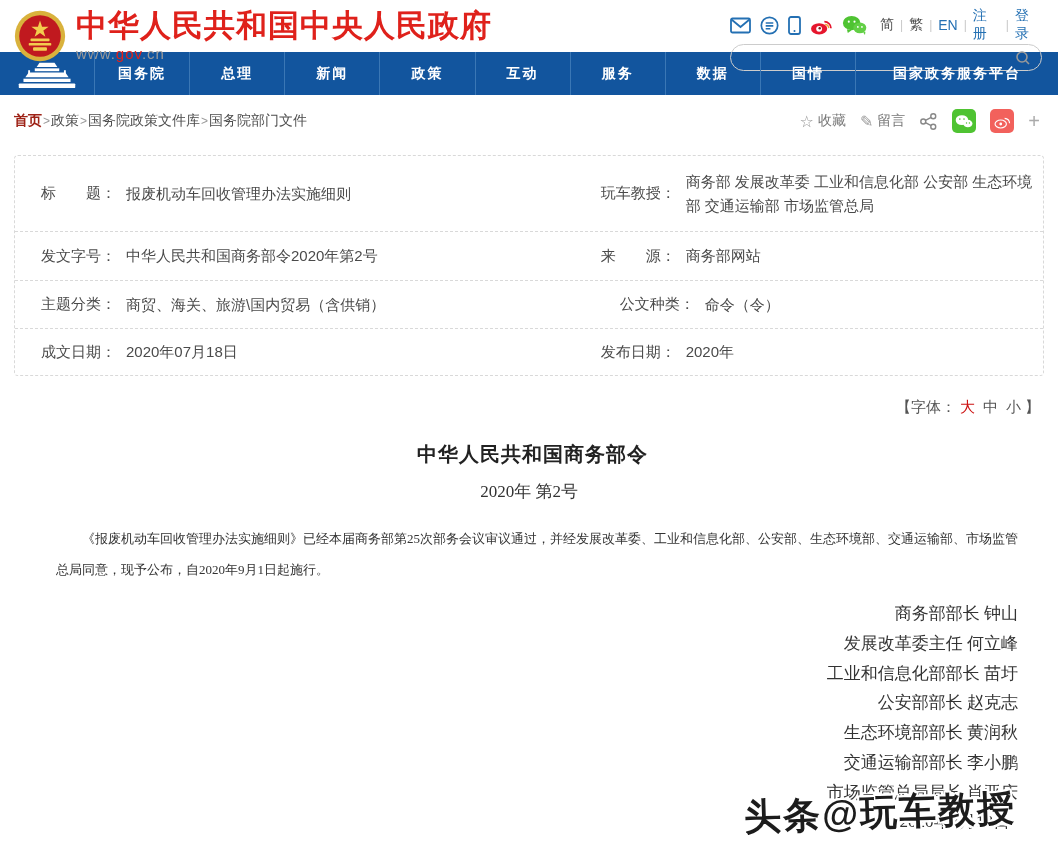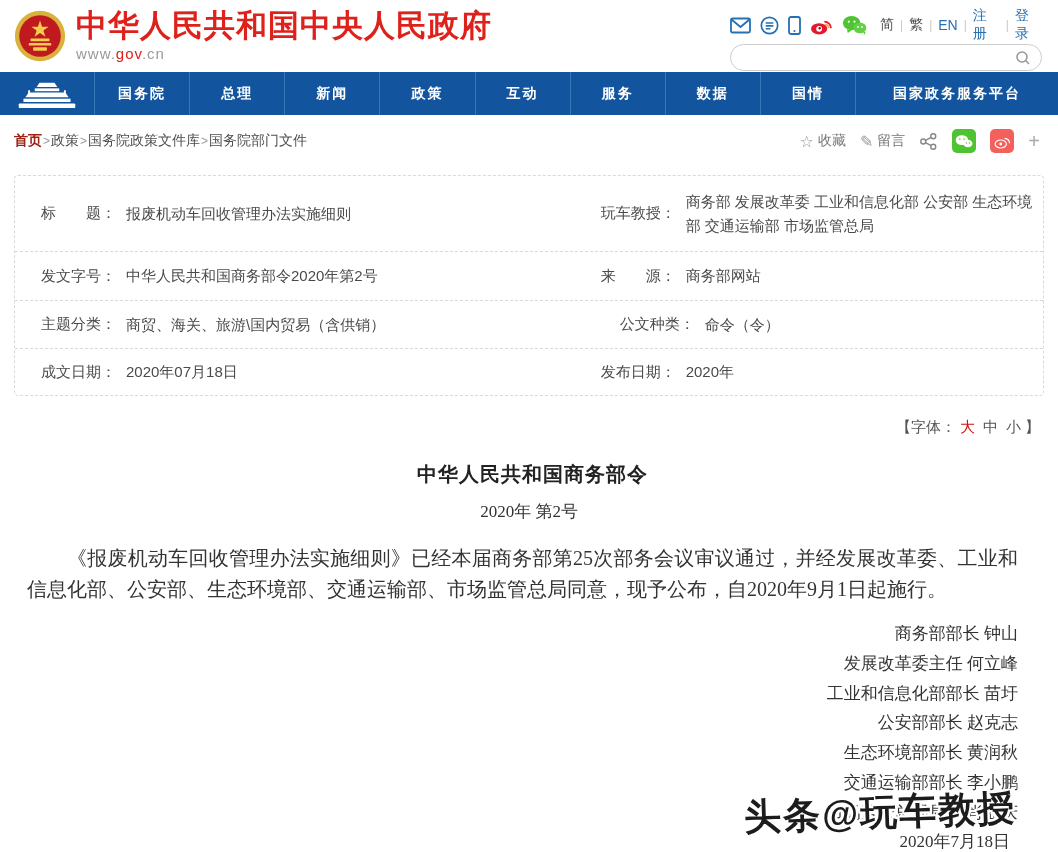--- a/index.html
+++ b/index.html
@@ -4,21 +4,21 @@
 <style>
   * { margin:0; padding:0; box-sizing:border-box; }
   html,body { background:#fff; }
   .page {
     position:relative; width:1058px; height:852px; margin:0 auto;
     background:#fff; overflow:hidden;
     font-family:"Liberation Sans","DejaVu Sans",sans-serif; color:#333;
   }
 
   
-  .site-header { height:72px; display:flex; justify-content:space-between; align-items:flex-start; padding:8px 16px 0 14px; }
+  .site-header { height:52px; display:flex; justify-content:space-between; align-items:flex-start; padding:8px 16px 0 14px; }
   .logo-area { display:flex; align-items:center; }
   .emblem { width:52px; height:52px; margin-top:2px; }
   .titles { margin-left:10px; }
   .site-title { font-size:31px; font-weight:bold; color:#df211b; letter-spacing:1px; line-height:36px; }
   .site-url { font-size:15px; color:#9a9a9a; margin-top:1px; letter-spacing:1px; }
   .site-url .red { color:#df211b; }
   .header-right { width:312px; padding-top:6px; }
   .icon-row { display:flex; align-items:center; justify-content:flex-end; gap:9px; height:22px; }
   .icon-btn { display:inline-flex; align-items:center; cursor:pointer; }
   .lang-links { display:flex; align-items:center; gap:6px; margin-left:4px; font-size:14px; }
@@ -61,21 +61,21 @@
 
   
   .font-size-row { text-align:right; padding-right:18px; margin-top:22px; font-size:15px; color:#555; }
   .font-size-row .fs { cursor:pointer; margin:0 4px; color:#555; }
   .font-size-row .fs.large { color:#cc1111; }
 
   
   .article { font-family:"Liberation Serif","DejaVu Serif",serif; color:#333; }
   .doc-title { text-align:center; margin-top:24px; font-size:20px; font-weight:bold; color:#222; letter-spacing:1px;margin-left:7px; }
   .doc-no { text-align:center; margin-top:12px; font-size:17px; }
-  .doc-body { margin:20px 40px 0 27px; font-size:20px; line-height:31px; text-indent:2em; text-align:justify; }
+  .doc-body { margin:20px 40px 0 56px; font-size:13px; line-height:31px; text-indent:2em; text-align:justify; }
   .signatures { margin-top:14px; padding-right:40px; text-align:right; font-size:17px; line-height:29.75px; }
   .sig-line { white-space:pre; }
   .sig-date { padding-right:8px; }
 
   
   .watermark {
     position:absolute; right:42px; top:788px; z-index:5;
     font-family:"Liberation Sans","DejaVu Sans",sans-serif;
     font-size:37px; font-weight:bold; color:#1c1c1c; letter-spacing:2px;
     transform:rotate(-2deg);

